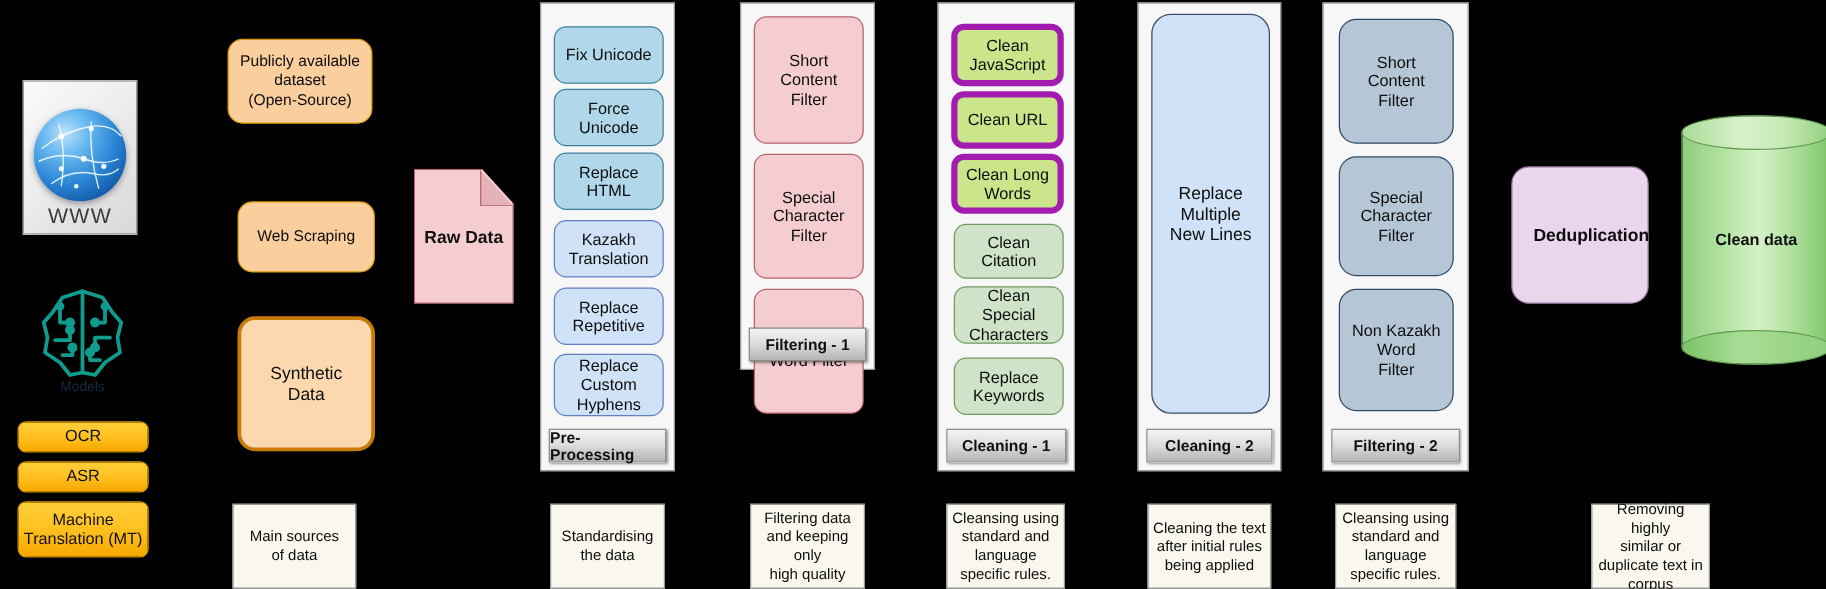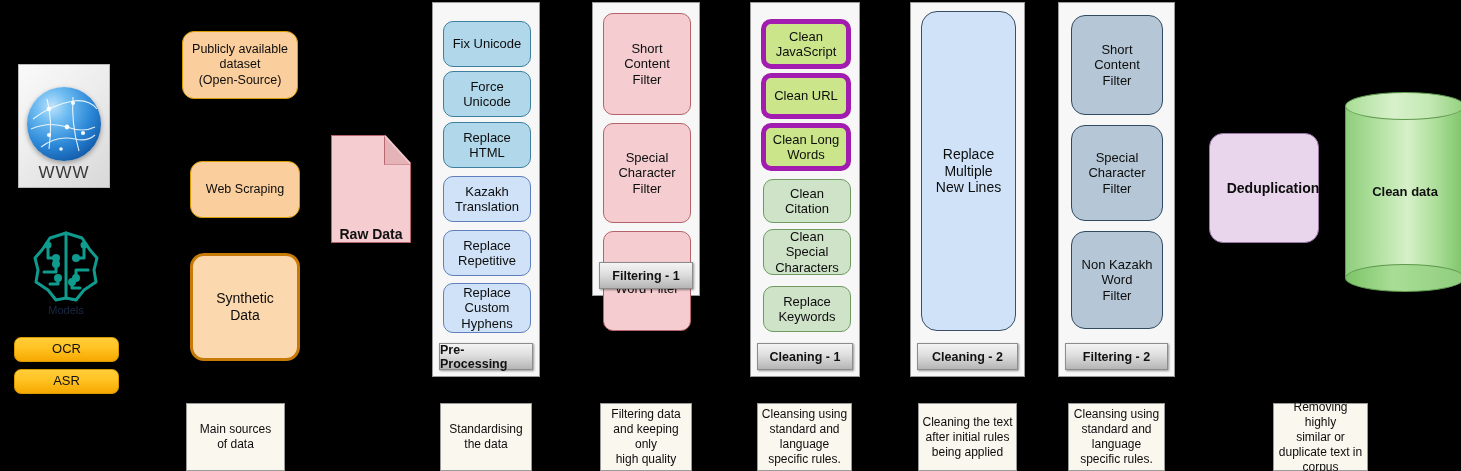--- a/index.html
+++ b/index.html
@@ -50,21 +50,21 @@
     background:#fbce9d;border:1px solid #d79b00;border-radius:12px;
     display:flex;align-items:center;justify-content:center;text-align:center;
     font-size:12.5px;line-height:1.25;color:#0d0d0d;padding:2px 5px;
   }
   .src.thick{border:3px solid #c77a06;border-radius:14px;background:#fbd8ae;}
 
   
   .doc{
     position:absolute;
     background:#f5cdd0;border:1px solid #b5636a;
-    display:flex;align-items:flex-end;justify-content:center;
+    display:flex;align-items:center;justify-content:center;
     font-weight:bold;font-size:14px;color:#101010;
     clip-path:polygon(0 0, 68% 0, 100% 26%, 100% 100%, 0 100%);
   }
   .doc-fold{
     position:absolute;right:0;top:0;width:32%;height:26%;
     background:#e3b3b7;border-left:1px solid #b5636a;border-bottom:1px solid #b5636a;
     clip-path:polygon(0 0,100% 100%,0 100%);
   }
 
   
@@ -174,20 +174,24 @@
     </svg>
     <div class="models-label">Models</div>
   </div>
 
   <div class="abs pill" style="left:14px;top:337px;width:105px;height:25px;">
     <span>OCR</span>
   </div>
   <div class="abs pill" style="left:14px;top:369px;width:105px;height:25px;">
     <span>ASR</span>
   </div>
+  <div class="abs pill" style="left:14px;top:401px;width:105px;height:45px;flex-direction:column;">
+    <span>Machine</span>
+    <span>Translation (MT)</span>
+  </div>
 
   <div class="abs src" style="left:182px;top:31px;width:116px;height:68px;flex-direction:column;">
     <span>Publicly available</span>
     <span>dataset</span>
     <span>(Open-Source)</span>
   </div>
 
   <div class="abs src" style="left:190px;top:161px;width:110px;height:57px;">
     <span>Web Scraping</span>
   </div>

